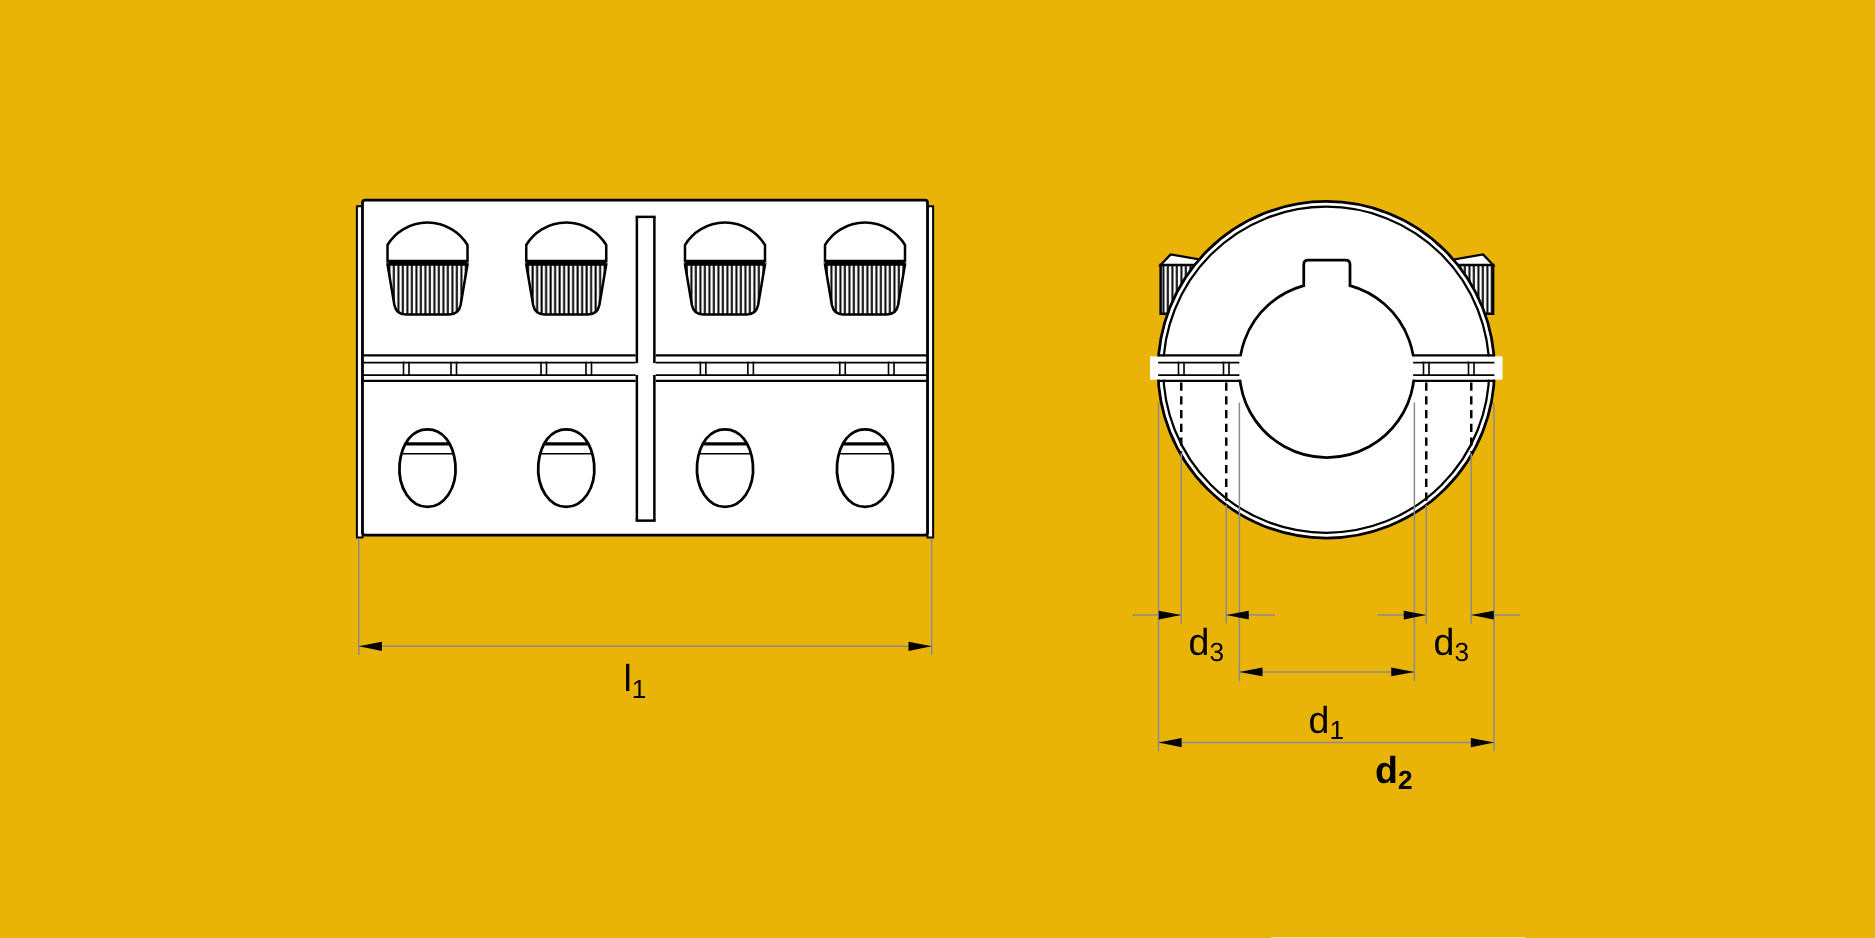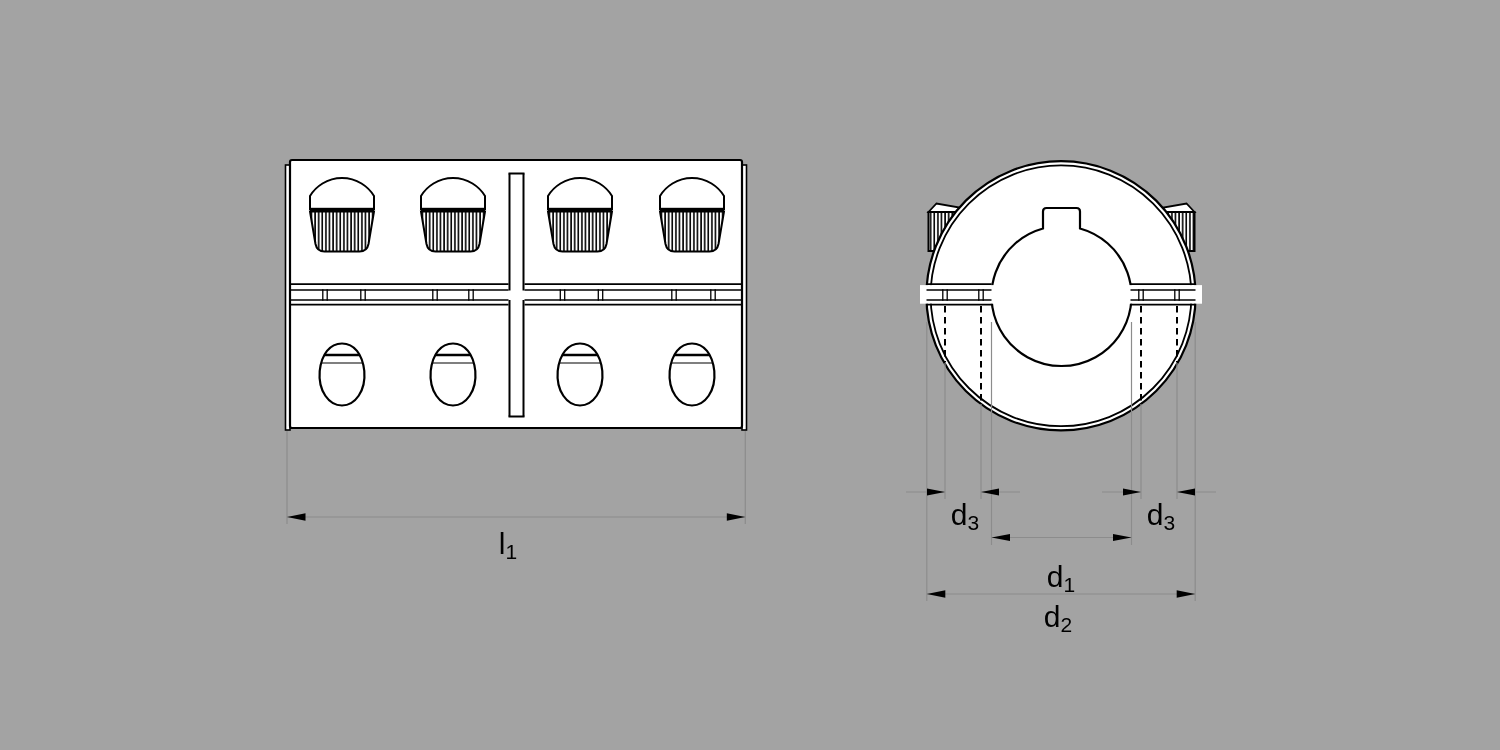--- a/index.html
+++ b/index.html
@@ -1,16 +1,16 @@
 <!DOCTYPE html>
 <html><head>
 <meta charset="utf-8">
 <style>
   html,body{margin:0;padding:0;background:#ffffff;}
-  .canvas{position:relative;width:1500px;height:750px;background:#a3a3a3;overflow:hidden;
+  .canvas{position:relative;width:1500px;height:750px;background:#eab308;overflow:hidden;
           font-family:"Liberation Sans", sans-serif;}
   .canvas svg{position:absolute;left:0;top:0;}
   .dim-label{position:absolute;transform:translateX(-50%);font-size:30px;line-height:1;
              color:#000;white-space:nowrap;}
   .dim-label .s{font-size:21px;vertical-align:-5px;}
 </style>
 </head>
 <body>
 
 <div class="canvas">
@@ -186,16 +186,16 @@
 </div>
 <div class="dim-label" style="left:965px;top:500px;">
   <span class="b">d</span><span class="s">3</span>
 </div>
 <div class="dim-label" style="left:1161px;top:500px;">
   <span class="b">d</span><span class="s">3</span>
 </div>
 <div class="dim-label" style="left:1061px;top:562px;">
   <span class="b">d</span><span class="s">1</span>
 </div>
-<div class="dim-label" style="left:1058px;top:602px;">
+<div class="dim-label" style="left:1115px;top:602px;font-weight:bold;">
   <span class="b">d</span><span class="s">2</span>
 </div>
 </div>
 
 </body></html>

